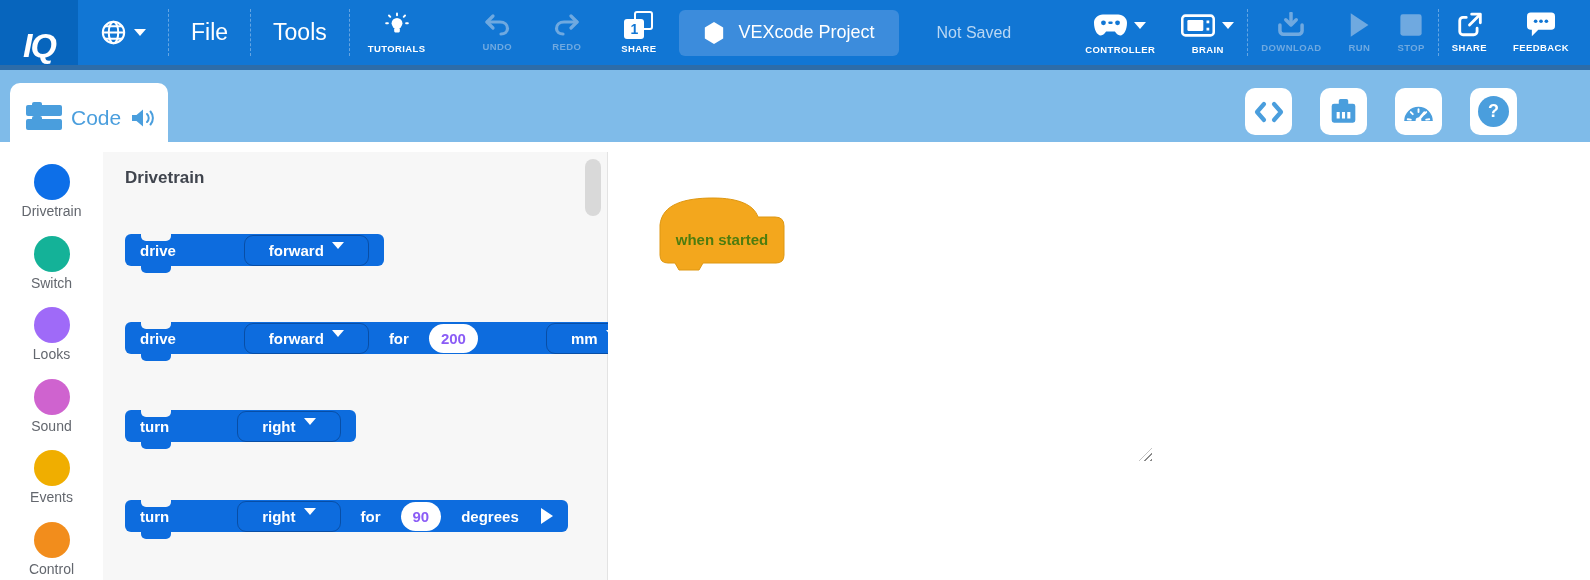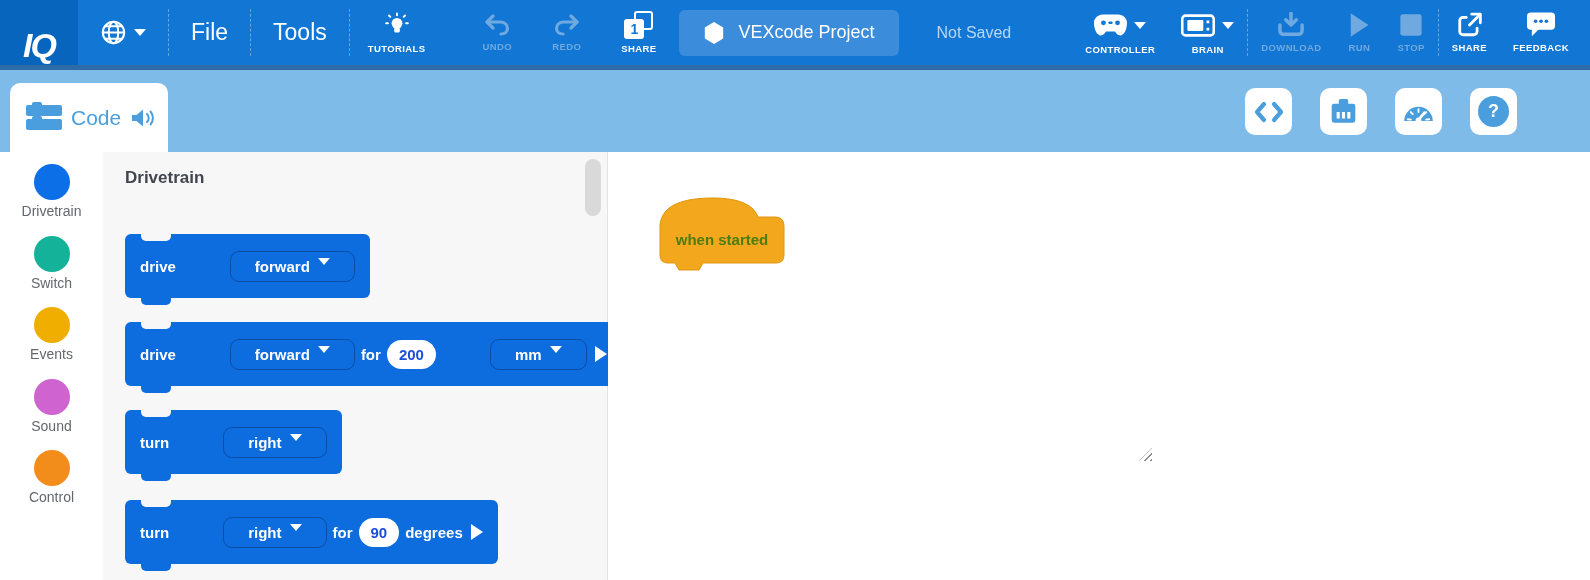--- a/index.html
+++ b/index.html
@@ -35,21 +35,21 @@
   .not-saved{ align-self:center; color:#b9d7f3; font-size:16px; margin:0 28px; }
   .right-cluster{ margin-left:auto; display:flex; align-items:stretch; padding-right:8px;text-align:center; }
   .slot-icon{ position:relative; width:29px; height:28px; }
   .slot-back{ position:absolute; right:0; top:0; width:19px; height:19px;
     border:2.5px solid currentColor; border-radius:3px; }
   .slot-front{ position:absolute; left:0; bottom:0; width:20px; height:20px;
     background:#fff; border-radius:3px; color:var(--toolbar-bg);
     font-size:14px; font-weight:bold; display:flex; align-items:center; justify-content:center; }
 
   
-  .subbar{ position:absolute; left:0; top:70px; width:1590px; height:82px;
+  .subbar{ position:absolute; left:0; top:70px; width:1590px; height:72px;
     background:var(--subbar-bg); }
   .code-tab{ position:absolute; left:10px; top:13px; width:158px; height:69px;
     background:#fff; border-radius:10px 10px 0 0; display:flex;
     align-items:center; gap:9px; padding-left:16px; color:var(--accent); cursor:pointer; }
   .code-tab .tab-label{ font-size:21px; }
   .blocks-glyph{ display:flex; flex-direction:column; gap:3px; }
   .blocks-glyph i{ display:block; width:36px; height:11px; background:var(--accent);
     border-radius:2px; position:relative; }
   .blocks-glyph i::after{ content:""; position:absolute; left:6px; top:-3px;
     width:10px; height:3px; background:var(--accent); border-radius:2px 2px 0 0; }
@@ -69,32 +69,32 @@
   .cat-circle{ width:36px; height:36px; border-radius:50%; }
   .cat-label{ font-size:14px; color:#63676e; margin-top:3px; }
 
   .palette{ position:relative; width:505px; background:var(--palette-bg);
     border-right:1px solid #e3e3e3; flex:0 0 auto; }
   .palette-header{ position:absolute; left:22px; top:16px; font-size:17px;
     font-weight:bold; color:#40454e; }
   .scroll-thumb{ position:absolute; right:6px; top:7px; width:16px; height:57px;
     background:#d9d9d9; border-radius:8px; cursor:pointer; }
 
-  .stack-block{ position:absolute; height:64px; background:var(--block-blue);
-    border-radius:6px; display:inline-flex; align-items:center; gap:6px;
+  .stack-block{ position:absolute; height:32px; background:var(--block-blue);
+    border-radius:6px; display:inline-flex; align-items:center; gap:20px;
     padding:0 15px; color:#fff; font-weight:bold; font-size:15px; cursor:grab; }
   .stack-block::before{ content:""; position:absolute; top:0; left:16px;
     width:30px; height:7px; background:var(--palette-bg); border-radius:0 0 5px 5px; }
   .stack-block::after{ content:""; position:absolute; bottom:-7px; left:16px;
     width:30px; height:7px; background:var(--block-blue); border-radius:0 0 5px 5px; }
   .blk-dropdown{ display:flex; align-items:flex-start; gap:8px;
     border:1px solid rgba(6,54,120,.55); border-radius:9px; padding:6px 24px; cursor:pointer;margin-left:48px; }
   .dd-caret{ width:0; height:0; border-left:6px solid transparent;
     border-right:6px solid transparent; border-top:7px solid #fff; }
-  .blk-input{ background:#fff; color:#1d4ed8; border-radius:999px;
+  .blk-input{ background:#fff; color:#8b5cf6; border-radius:999px;
     padding:6px 12px; min-width:30px; text-align:left; cursor:text; }
   .blk-expand{ width:0; height:0; border-top:8px solid transparent;
     border-bottom:8px solid transparent; border-left:12px solid #fff;
     margin-left:2px; cursor:pointer; }
 
   .canvas{ position:relative; flex:1; background:#fff; }
   .hat-block{ position:absolute; left:47px; top:43px; width:134px; height:78px; cursor:grab; }
   .hat-label{ position:absolute; left:5px; right:5px; top:36px; text-align:center;
     color:#4d7c0f; font-weight:bold; font-size:15px; }
 
@@ -349,26 +349,30 @@
   <div class="cat-sidebar">
     <div class="cat-item">
       <span class="cat-circle" style="background-color: rgb(13, 111, 232);"></span>
       <span class="cat-label">Drivetrain</span>
     </div>
     <div class="cat-item">
       <span class="cat-circle" style="background-color: rgb(20, 178, 152);"></span>
       <span class="cat-label">Switch</span>
     </div>
     <div class="cat-item">
+      <span class="cat-circle" style="background-color: rgb(159, 106, 248);"></span>
+      <span class="cat-label">Looks</span>
+    </div>
+    <div class="cat-item">
+      <span class="cat-circle" style="background-color: rgb(207, 99, 207);"></span>
+      <span class="cat-label">Sound</span>
+    </div>
+    <div class="cat-item">
       <span class="cat-circle" style="background-color: rgb(240, 174, 0);"></span>
       <span class="cat-label">Events</span>
-    </div>
-    <div class="cat-item">
-      <span class="cat-circle" style="background-color: rgb(207, 99, 207);"></span>
-      <span class="cat-label">Sound</span>
     </div>
     <div class="cat-item">
       <span class="cat-circle" style="background-color: rgb(242, 141, 28);"></span>
       <span class="cat-label">Control</span>
     </div>
   </div>
 
   <div class="palette">
     <div class="palette-header">Drivetrain</div>
     <div class="scroll-thumb"></div>

